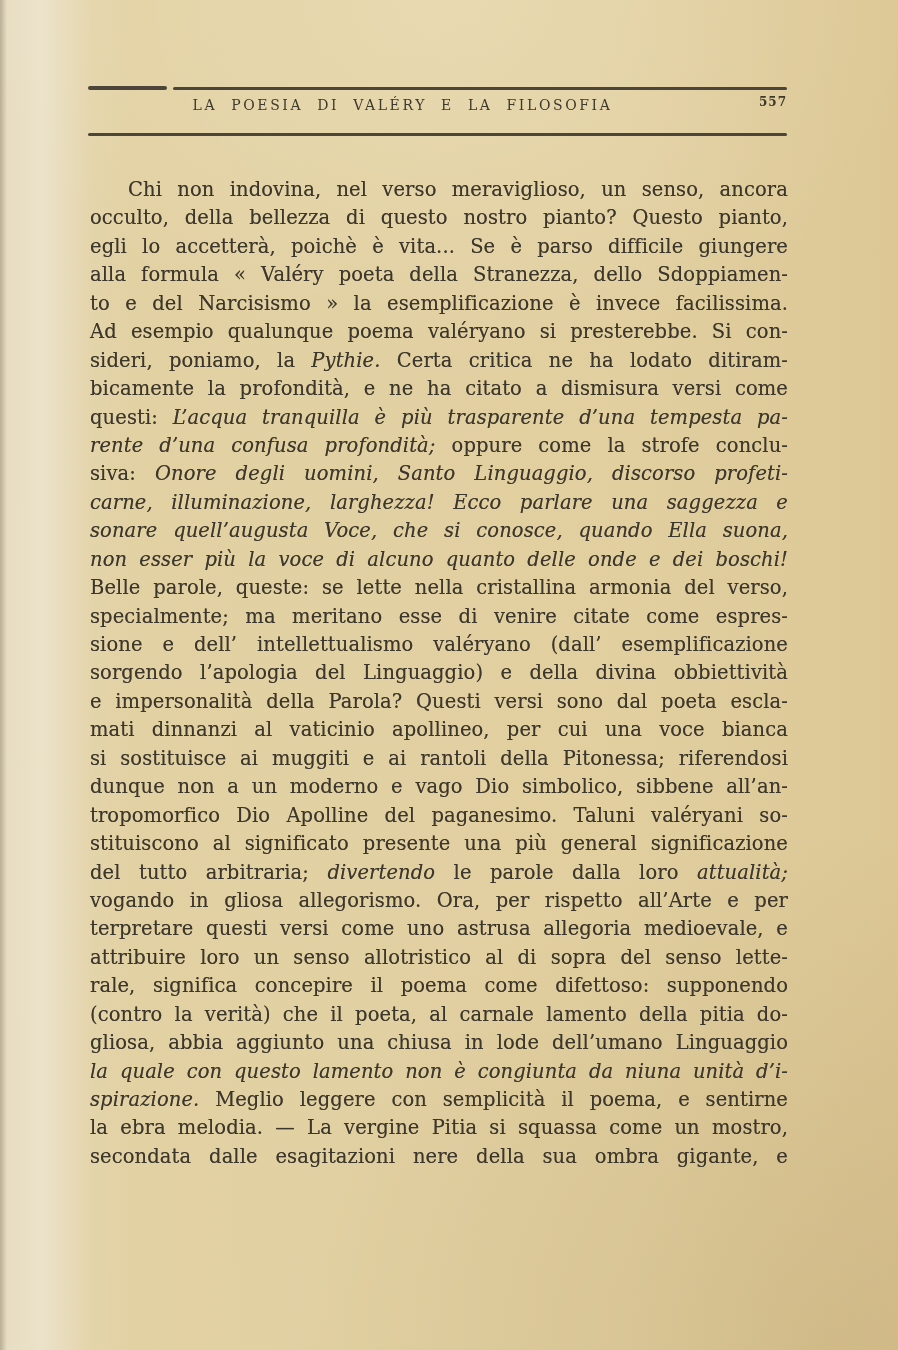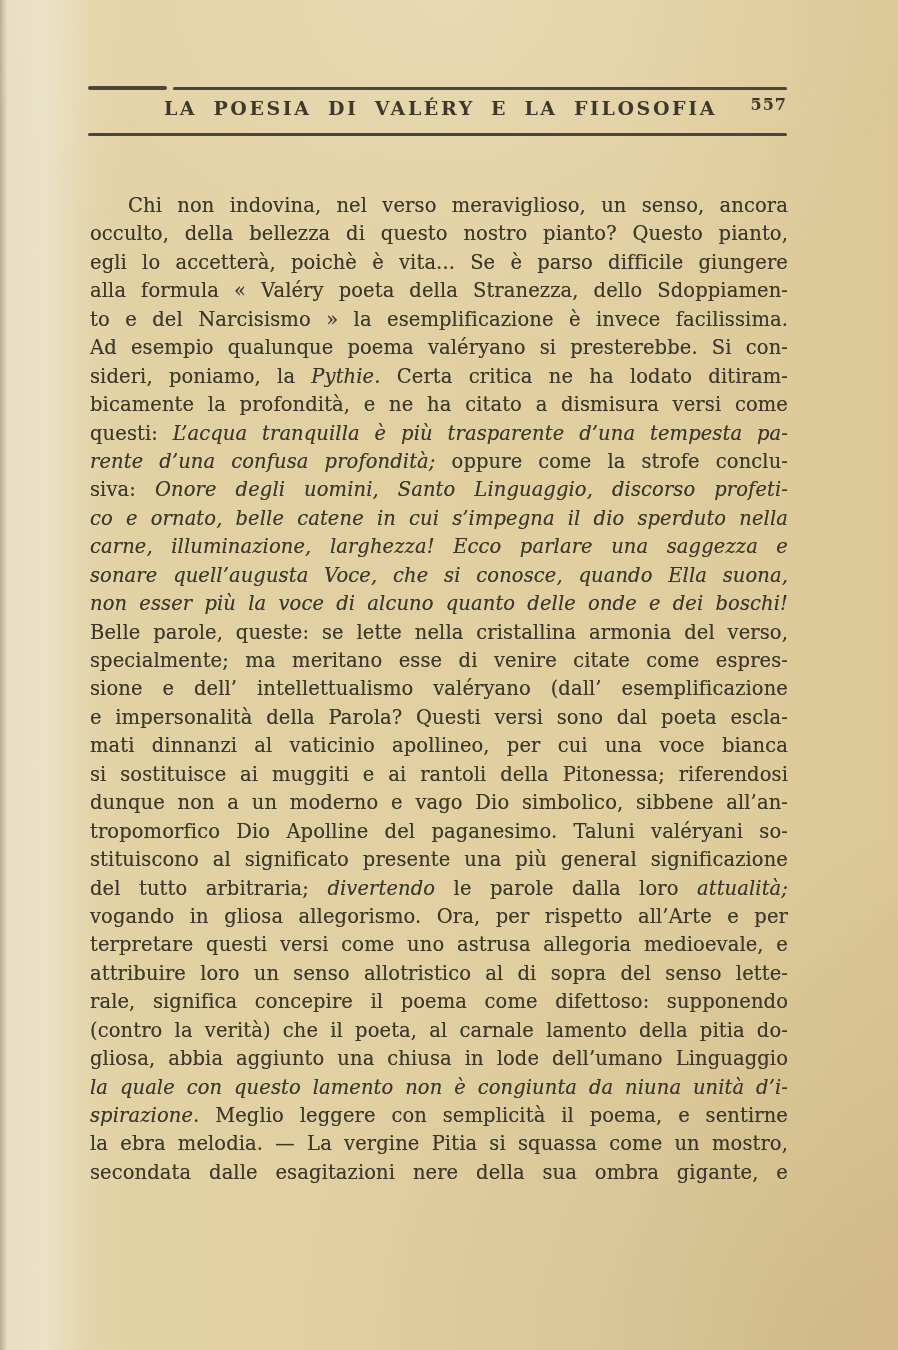--- a/index.html
+++ b/index.html
@@ -45,53 +45,53 @@
 
   .header-row {
     position: absolute;
     left: 88px; top: 97px;
     width: 699px;
     height: 26px;
   }
   .header-title {
     position: absolute;
     left: 0; right: 70px;
-    text-align: right;
-    font-weight: bold;
-    font-size: 19px;
+    text-align: center;
+    font-weight: normal;
+    font-size: 14px;
     letter-spacing: 2.6px;
     word-spacing: 7px;
     color: #3e392d;
     white-space: nowrap;
   }
   .header-pagenum {
     position: absolute;
     right: 0; top: -2px;
-    font-size: 16px;
+    font-size: 12px;
     font-weight: bold;
     letter-spacing: 1px;
     color: #3e392d;
   }
 
   .text-column {
     position: absolute;
     left: 90px; top: 176px;
     width: 698px;
   }
   .line {
     height: 28.45px;
     font-size: 19.5px;
     line-height: 28.45px;
     text-align: justify;
     text-align-last: justify;
     letter-spacing: 0.1px;
     white-space: normal;
     text-shadow: 0 0 0.5px rgba(58, 50, 32, 0.55);
   }
-  .line.indent { padding-left: 38px; margin-top: 16px; }
+  .line.indent { padding-left: 38px; }
   .line .it { font-style: italic; }
   .line .rm { font-style: normal; }
 </style>
 </head>
 <body>
 
 <div class="page">
 
   <div class="rule-top">
     <div class="seg-short"></div>
@@ -110,27 +110,27 @@
       <div class="line"><span class="rm">occulto, della bellezza di questo nostro pianto? Questo pianto,</span></div>
       <div class="line"><span class="rm">egli lo accetterà, poichè è vita... Se è parso difficile giungere</span></div>
       <div class="line"><span class="rm">alla formula « Valéry poeta della Stranezza, dello Sdoppiamen-</span></div>
       <div class="line"><span class="rm">to e del Narcisismo » la esemplificazione è invece facilissima.</span></div>
       <div class="line"><span class="rm">Ad esempio qualunque poema valéryano si presterebbe. Si con-</span></div>
       <div class="line"><span class="rm">sideri, poniamo, la </span><span class="it">Pythie.</span><span class="rm"> Certa critica ne ha lodato ditiram-</span></div>
       <div class="line"><span class="rm">bicamente la profondità, e ne ha citato a dismisura versi come</span></div>
       <div class="line"><span class="rm">questi: </span><span class="it">L’acqua tranquilla è più trasparente d’una tempesta pa-</span></div>
       <div class="line"><span class="it">rente d’una confusa profondità;</span><span class="rm"> oppure come la strofe conclu-</span></div>
       <div class="line"><span class="rm">siva: </span><span class="it">Onore degli uomini, Santo Linguaggio, discorso profeti-</span></div>
-      <div class="line"><span class="it">co e ornato, belle catene in cui s’impegna il dio sperduto nella</span></div>
       <div class="line"><span class="it">carne, illuminazione, larghezza! Ecco parlare una saggezza e</span></div>
       <div class="line"><span class="it">sonare quell’augusta Voce, che si conosce, quando Ella suona,</span></div>
       <div class="line"><span class="it">non esser più la voce di alcuno quanto delle onde e dei boschi!</span></div>
       <div class="line"><span class="rm">Belle parole, queste: se lette nella cristallina armonia del verso,</span></div>
       <div class="line"><span class="rm">specialmente; ma meritano esse di venire citate come espres-</span></div>
       <div class="line"><span class="rm">sione e dell’ intellettualismo valéryano (dall’ esemplificazione</span></div>
+      <div class="line"><span class="rm">sorgendo l’apologia del Linguaggio) e della divina obbiettività</span></div>
       <div class="line"><span class="rm">e impersonalità della Parola? Questi versi sono dal poeta escla-</span></div>
       <div class="line"><span class="rm">mati dinnanzi al vaticinio apollineo, per cui una voce bianca</span></div>
       <div class="line"><span class="rm">si sostituisce ai muggiti e ai rantoli della Pitonessa; riferendosi</span></div>
       <div class="line"><span class="rm">dunque non a un moderno e vago Dio simbolico, sibbene all’an-</span></div>
       <div class="line"><span class="rm">tropomorfico Dio Apolline del paganesimo. Taluni valéryani so-</span></div>
       <div class="line"><span class="rm">stituiscono al significato presente una più general significazione</span></div>
       <div class="line"><span class="rm">del tutto arbitraria; </span><span class="it">divertendo</span><span class="rm"> le parole dalla loro </span><span class="it">attualità;</span></div>
       <div class="line"><span class="rm">vogando in gliosa allegorismo. Ora, per rispetto all’Arte e per</span></div>
       <div class="line"><span class="rm">terpretare questi versi come uno astrusa allegoria medioevale, e</span></div>
       <div class="line"><span class="rm">attribuire loro un senso allotristico al di sopra del senso lette-</span></div>

